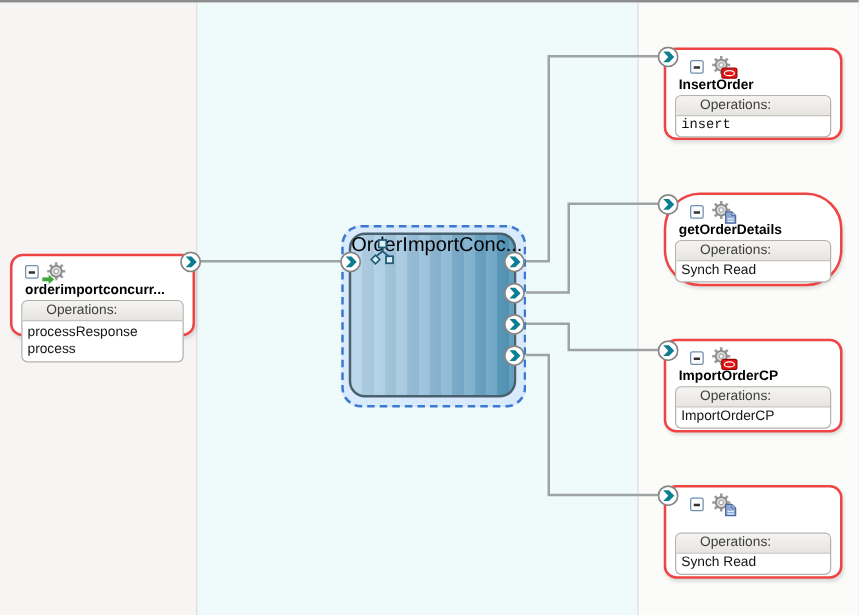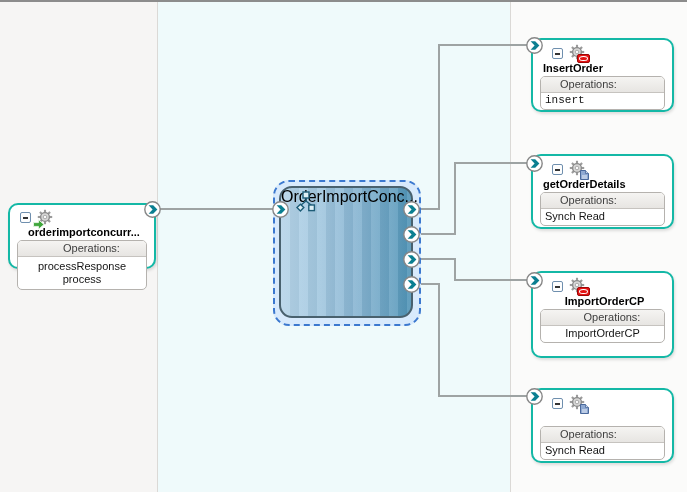--- a/index.html
+++ b/index.html
@@ -10,21 +10,21 @@
   }
   .lane{position:absolute;top:0;bottom:0;}
   .lane-left{left:0;width:157px;background:#f6f5f4;border-right:1px solid #dbd9d6;}
   .lane-center{left:158px;width:352px;background:#effafb;border-right:1px solid #dbd9d6;}
   .lane-right{left:511px;width:176px;background:#fbfbfa;}
 
   svg.wires{position:absolute;left:0;top:0;width:687px;height:492px;z-index:1;}
   svg.wires polyline{fill:none;stroke:#9ea3a3;stroke-width:2;}
 
   .node{
-    position:absolute;background:#ffffff;border:2px solid #14b8a6;border-radius:10px;
+    position:absolute;background:#ffffff;border:2px solid #ef4444;border-radius:10px;
     box-shadow:1px 2px 3px rgba(0,0,0,0.12);z-index:2;box-sizing:border-box;
   }
   .node .title{
     position:absolute;left:10px;right:6px;font-size:11px;font-weight:bold;color:#000;
     white-space:nowrap;overflow:hidden;
   }
   .collapse-btn{
     position:absolute;width:11px;height:11px;background:#fdfdfd;border:1px solid #6f8fae;
     border-radius:2px;box-sizing:border-box;
   }
@@ -81,21 +81,21 @@
   <div class="lane lane-right"></div>
 
   <svg class="wires">
     <polyline points="152,207 280,207"></polyline>
     <polyline points="411,207 439,207 439,43 534,43"></polyline>
     <polyline points="411,232 455,232 455,161 534,161"></polyline>
     <polyline points="411,257 455,257 455,278 534,278"></polyline>
     <polyline points="411,282 439,282 439,394 534,394"></polyline>
   </svg>
 
-  <div class="node" style="left:8px;top:201px;width:148px;height:66px;text-align:center;">
+  <div class="node" style="left:8px;top:201px;width:148px;height:66px;">
     <span class="collapse-btn" style="left:10px;top:7px;"></span>
     <span class="gear-wrap" style="left:27px;top:4px;">
       <svg width="16" height="16" viewBox="0 0 16 16">
         <g stroke="#9b9b9b" stroke-width="2.1">
           <line x1="8" y1="0.8" x2="8" y2="4"></line>
             <line x1="8" y1="12" x2="8" y2="15.2"></line>
           <line x1="0.8" y1="8" x2="4" y2="8"></line>
             <line x1="12" y1="8" x2="15.2" y2="8"></line>
           <line x1="2.9" y1="2.9" x2="5.2" y2="5.2"></line>
             <line x1="10.8" y1="10.8" x2="13.1" y2="13.1"></line>
@@ -160,21 +160,21 @@
     </span>
     <div class="title" style="top:22px;">InsertOrder</div>
     <div class="ops" style="top:36px;height:32px;">
       <div class="ops-header">Operations:</div>
       <div class="ops-body" style="padding-top:1px;font-family:Liberation Mono, monospace;">
         <div class="ops-item">insert</div>
       </div>
     </div>
   </div>
 
-  <div class="node" style="left:531px;top:152px;width:143px;height:75px;">
+  <div class="node" style="left:531px;top:152px;width:143px;height:75px;border-radius:29px;">
     <span class="collapse-btn" style="left:19px;top:8px;"></span>
     <span class="gear-wrap" style="left:36px;top:4px;">
       <svg width="16" height="16" viewBox="0 0 16 16">
         <g stroke="#9b9b9b" stroke-width="2.1">
           <line x1="8" y1="0.8" x2="8" y2="4"></line>
             <line x1="8" y1="12" x2="8" y2="15.2"></line>
           <line x1="0.8" y1="8" x2="4" y2="8"></line>
             <line x1="12" y1="8" x2="15.2" y2="8"></line>
           <line x1="2.9" y1="2.9" x2="5.2" y2="5.2"></line>
             <line x1="10.8" y1="10.8" x2="13.1" y2="13.1"></line>
@@ -195,21 +195,21 @@
     </span>
     <div class="title" style="top:22px;">getOrderDetails</div>
     <div class="ops" style="top:36px;height:32px;">
       <div class="ops-header">Operations:</div>
       <div class="ops-body" style="padding-top:1px;">
         <div class="ops-item">Synch Read</div>
       </div>
     </div>
   </div>
 
-  <div class="node" style="left:531px;top:269px;width:143px;height:87px;text-align:center;">
+  <div class="node" style="left:531px;top:269px;width:143px;height:75px;">
     <span class="collapse-btn" style="left:19px;top:8px;"></span>
     <span class="gear-wrap" style="left:36px;top:4px;">
       <svg width="16" height="16" viewBox="0 0 16 16">
         <g stroke="#9b9b9b" stroke-width="2.1">
           <line x1="8" y1="0.8" x2="8" y2="4"></line>
             <line x1="8" y1="12" x2="8" y2="15.2"></line>
           <line x1="0.8" y1="8" x2="4" y2="8"></line>
             <line x1="12" y1="8" x2="15.2" y2="8"></line>
           <line x1="2.9" y1="2.9" x2="5.2" y2="5.2"></line>
             <line x1="10.8" y1="10.8" x2="13.1" y2="13.1"></line>

